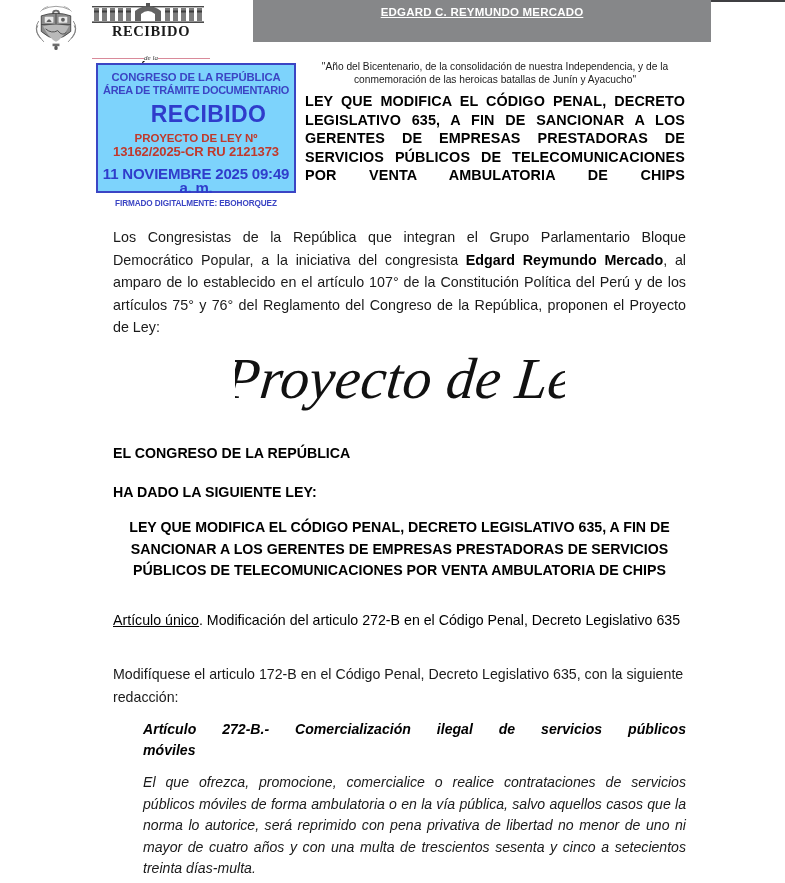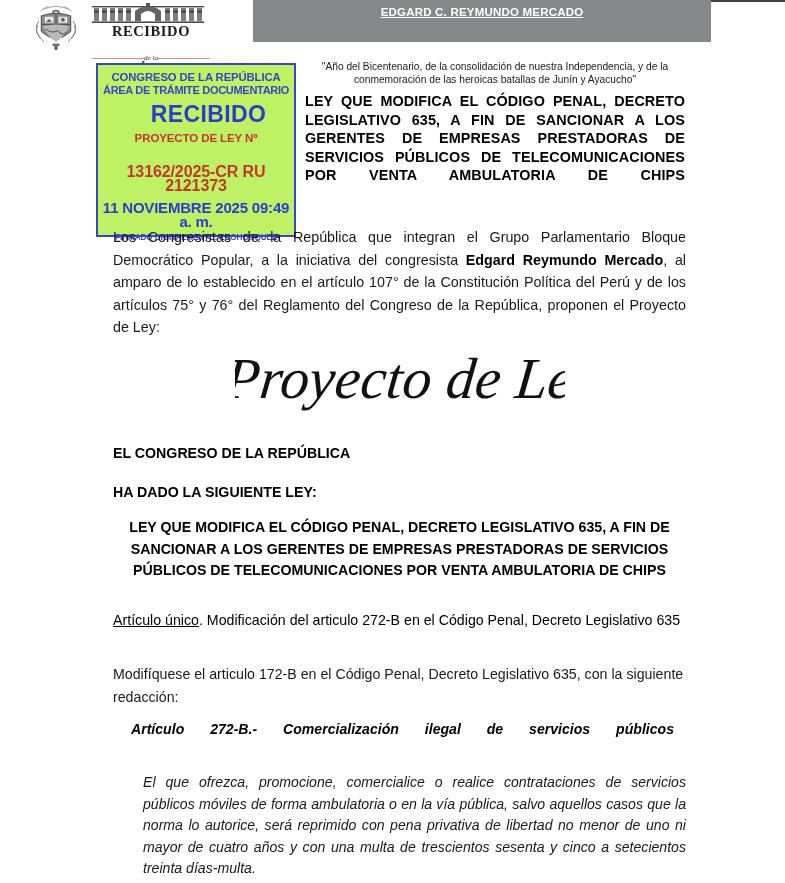--- a/index.html
+++ b/index.html
@@ -111,26 +111,26 @@
     letter-spacing: 0.4px;
     color: #1a1a1a;
     line-height: 15px;
   }
 
   
   .stamp {
     position: absolute;
     left: 96px; top: 63px;
     width: 200px;
-    height: 174px;
+    height: 130px;
     border: 2px solid #3b45c4;
     box-sizing: border-box;
     text-align: center;
     font-family: "Liberation Sans", sans-serif;
-    background: #bef264;
+    background: #7dd3fc;
   }
   .stamp-l1 {
     color: #3b45c4;
     font-size: 11.3px;
     font-weight: bold;
     margin-top: 6px;
     line-height: 13px;
     letter-spacing: -0.1px;
   }
   .stamp-l2 {
@@ -152,25 +152,24 @@
   .stamp-proj {
     color: #c0392b;
     font-size: 11.5px;
     font-weight: bold;
     line-height: 14px;
     margin-top: 3px;
     letter-spacing: -0.1px;
   }
   .stamp-projno {
     color: #c0392b;
-    font-size: 16px;
+    font-size: 13px;
     font-weight: bold;
     line-height: 14px;
     letter-spacing: -0.1px;
-    margin-top: 20px;
   }
   .stamp-date {
     color: #2f3ccb;
     font-size: 15px;
     font-weight: bold;
     line-height: 14px;
     margin-top: 8px;
     letter-spacing: -0.2px;
   }
   .stamp-sig {
@@ -262,21 +261,21 @@
     left: 113px; top: 663px;
     width: 573px;
     text-align: left;
     font-size: 14.2px;
     line-height: 22.5px;
     color: #1a1a1a;
   }
 
   .quote-head {
     position: absolute;
-    left: 131px; top: 719px;
+    left: 143px; top: 719px;
     width: 543px;
     text-align: justify;
     text-align-last: left;
     font-style: italic;
     font-weight: bold;
     font-size: 14.1px;
     line-height: 20.5px;
     color: #000;
   }
   .quote-head .j { text-align: justify; text-align-last: justify; }
@@ -410,15 +409,16 @@
 <div class="sec bold-line" style="top:482px;">HA DADO LA SIGUIENTE LEY:</div>
 
 <div class="lawtitle">LEY QUE MODIFICA EL CÓDIGO PENAL, DECRETO LEGISLATIVO 635, A FIN DE SANCIONAR A LOS GERENTES DE EMPRESAS PRESTADORAS DE SERVICIOS PÚBLICOS DE TELECOMUNICACIONES POR VENTA AMBULATORIA DE CHIPS</div>
 
 <div class="artunico"><u>Artículo único</u><span>. Modificación del articulo 272-B en el Código Penal, Decreto Legislativo 635</span></div>
 
 <div class="modif">Modifíquese el articulo 172-B en el Código Penal, Decreto Legislativo 635, con la siguiente redacción:</div>
 
 <div class="quote-head">
   <div class="j">Artículo 272-B.- Comercialización ilegal de servicios públicos</div>
+  <div>móviles</div>
 </div>
 
 <div class="quote-body">El que ofrezca, promocione, comercialice o realice contrataciones de servicios públicos móviles de forma ambulatoria o en la vía pública, salvo aquellos casos que la norma lo autorice, será reprimido con pena privativa de libertad no menor de uno ni mayor de cuatro años y con una multa de trescientos sesenta y cinco a setecientos treinta días-multa.</div>
 
 </body></html>

